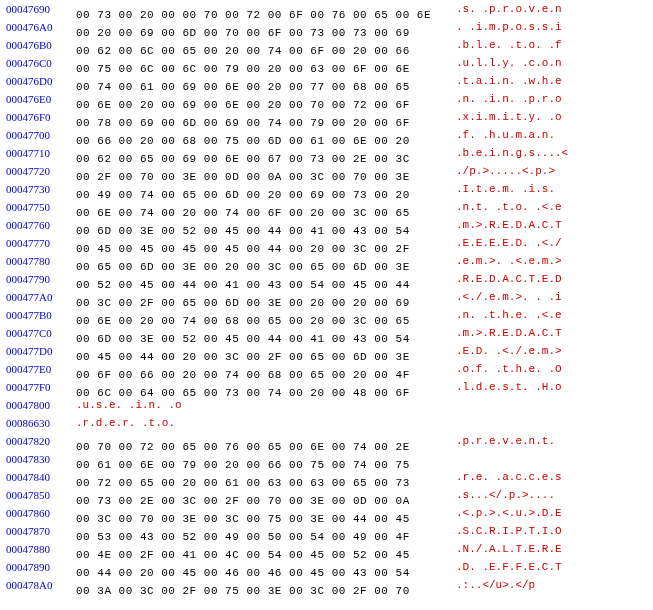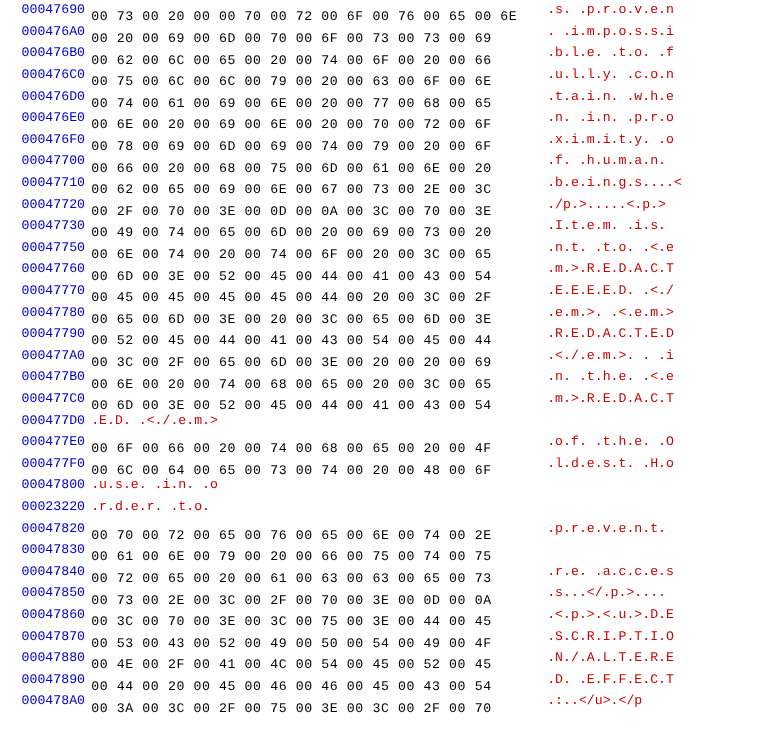--- a/index.html
+++ b/index.html
@@ -37,21 +37,22 @@
     }
 
     .hex-row:nth-child(even) {
       background: #ffffff;
     }
 
     .addr {
       color: #0000cc;
       font-weight: normal;
       min-width: 72px;
-      padding-left: 18px;
+      padding-left: 6px;
+      font-family: Liberation Serif, serif;
     }
 
     .hex-bytes {
       color: #000000;
       min-width: 380px;
       padding-left: 4px;
       letter-spacing: 0.5px;
       margin-top: 12px;
     }
 
@@ -154,38 +155,39 @@
       <span class="hex-bytes">00 6E 00 20 00 74 00 68 00 65 00 20 00 3C 00 65</span>
       <span class="ascii">.n. .t.h.e. .&lt;.e</span>
     </div>
     <div class="hex-row">
       <span class="addr">000477C0</span>
       <span class="hex-bytes">00 6D 00 3E 00 52 00 45 00 44 00 41 00 43 00 54</span>
       <span class="ascii">.m.&gt;.R.E.D.A.C.T</span>
     </div>
     <div class="hex-row">
       <span class="addr">000477D0</span>
+      <span class="hex-bytes">00 45 00 44 00 20 00 3C 00 2F 00 65 00 6D 00 3E</span>
       <span class="ascii">.E.D. .&lt;./.e.m.&gt;</span>
     </div>
     <div class="hex-row">
       <span class="addr">000477E0</span>
       <span class="hex-bytes">00 6F 00 66 00 20 00 74 00 68 00 65 00 20 00 4F</span>
       <span class="ascii">.o.f. .t.h.e. .O</span>
     </div>
     <div class="hex-row">
       <span class="addr">000477F0</span>
       <span class="hex-bytes">00 6C 00 64 00 65 00 73 00 74 00 20 00 48 00 6F</span>
       <span class="ascii">.l.d.e.s.t. .H.o</span>
     </div>
     <div class="hex-row">
       <span class="addr">00047800</span>
       <span class="ascii">.u.s.e. .i.n. .o</span>
     </div>
     <div class="hex-row">
-      <span class="addr">00023220</span>
+      <span class="addr">00086630</span>
       <span class="ascii">.r.d.e.r. .t.o.</span>
     </div>
     <div class="hex-row">
       <span class="addr">00047820</span>
       <span class="hex-bytes">00 70 00 72 00 65 00 76 00 65 00 6E 00 74 00 2E</span>
       <span class="ascii">.p.r.e.v.e.n.t.</span>
     </div>
     <div class="hex-row">
       <span class="addr">00047830</span>
       <span class="hex-bytes">00 61 00 6E 00 79 00 20 00 66 00 75 00 74 00 75</span>

